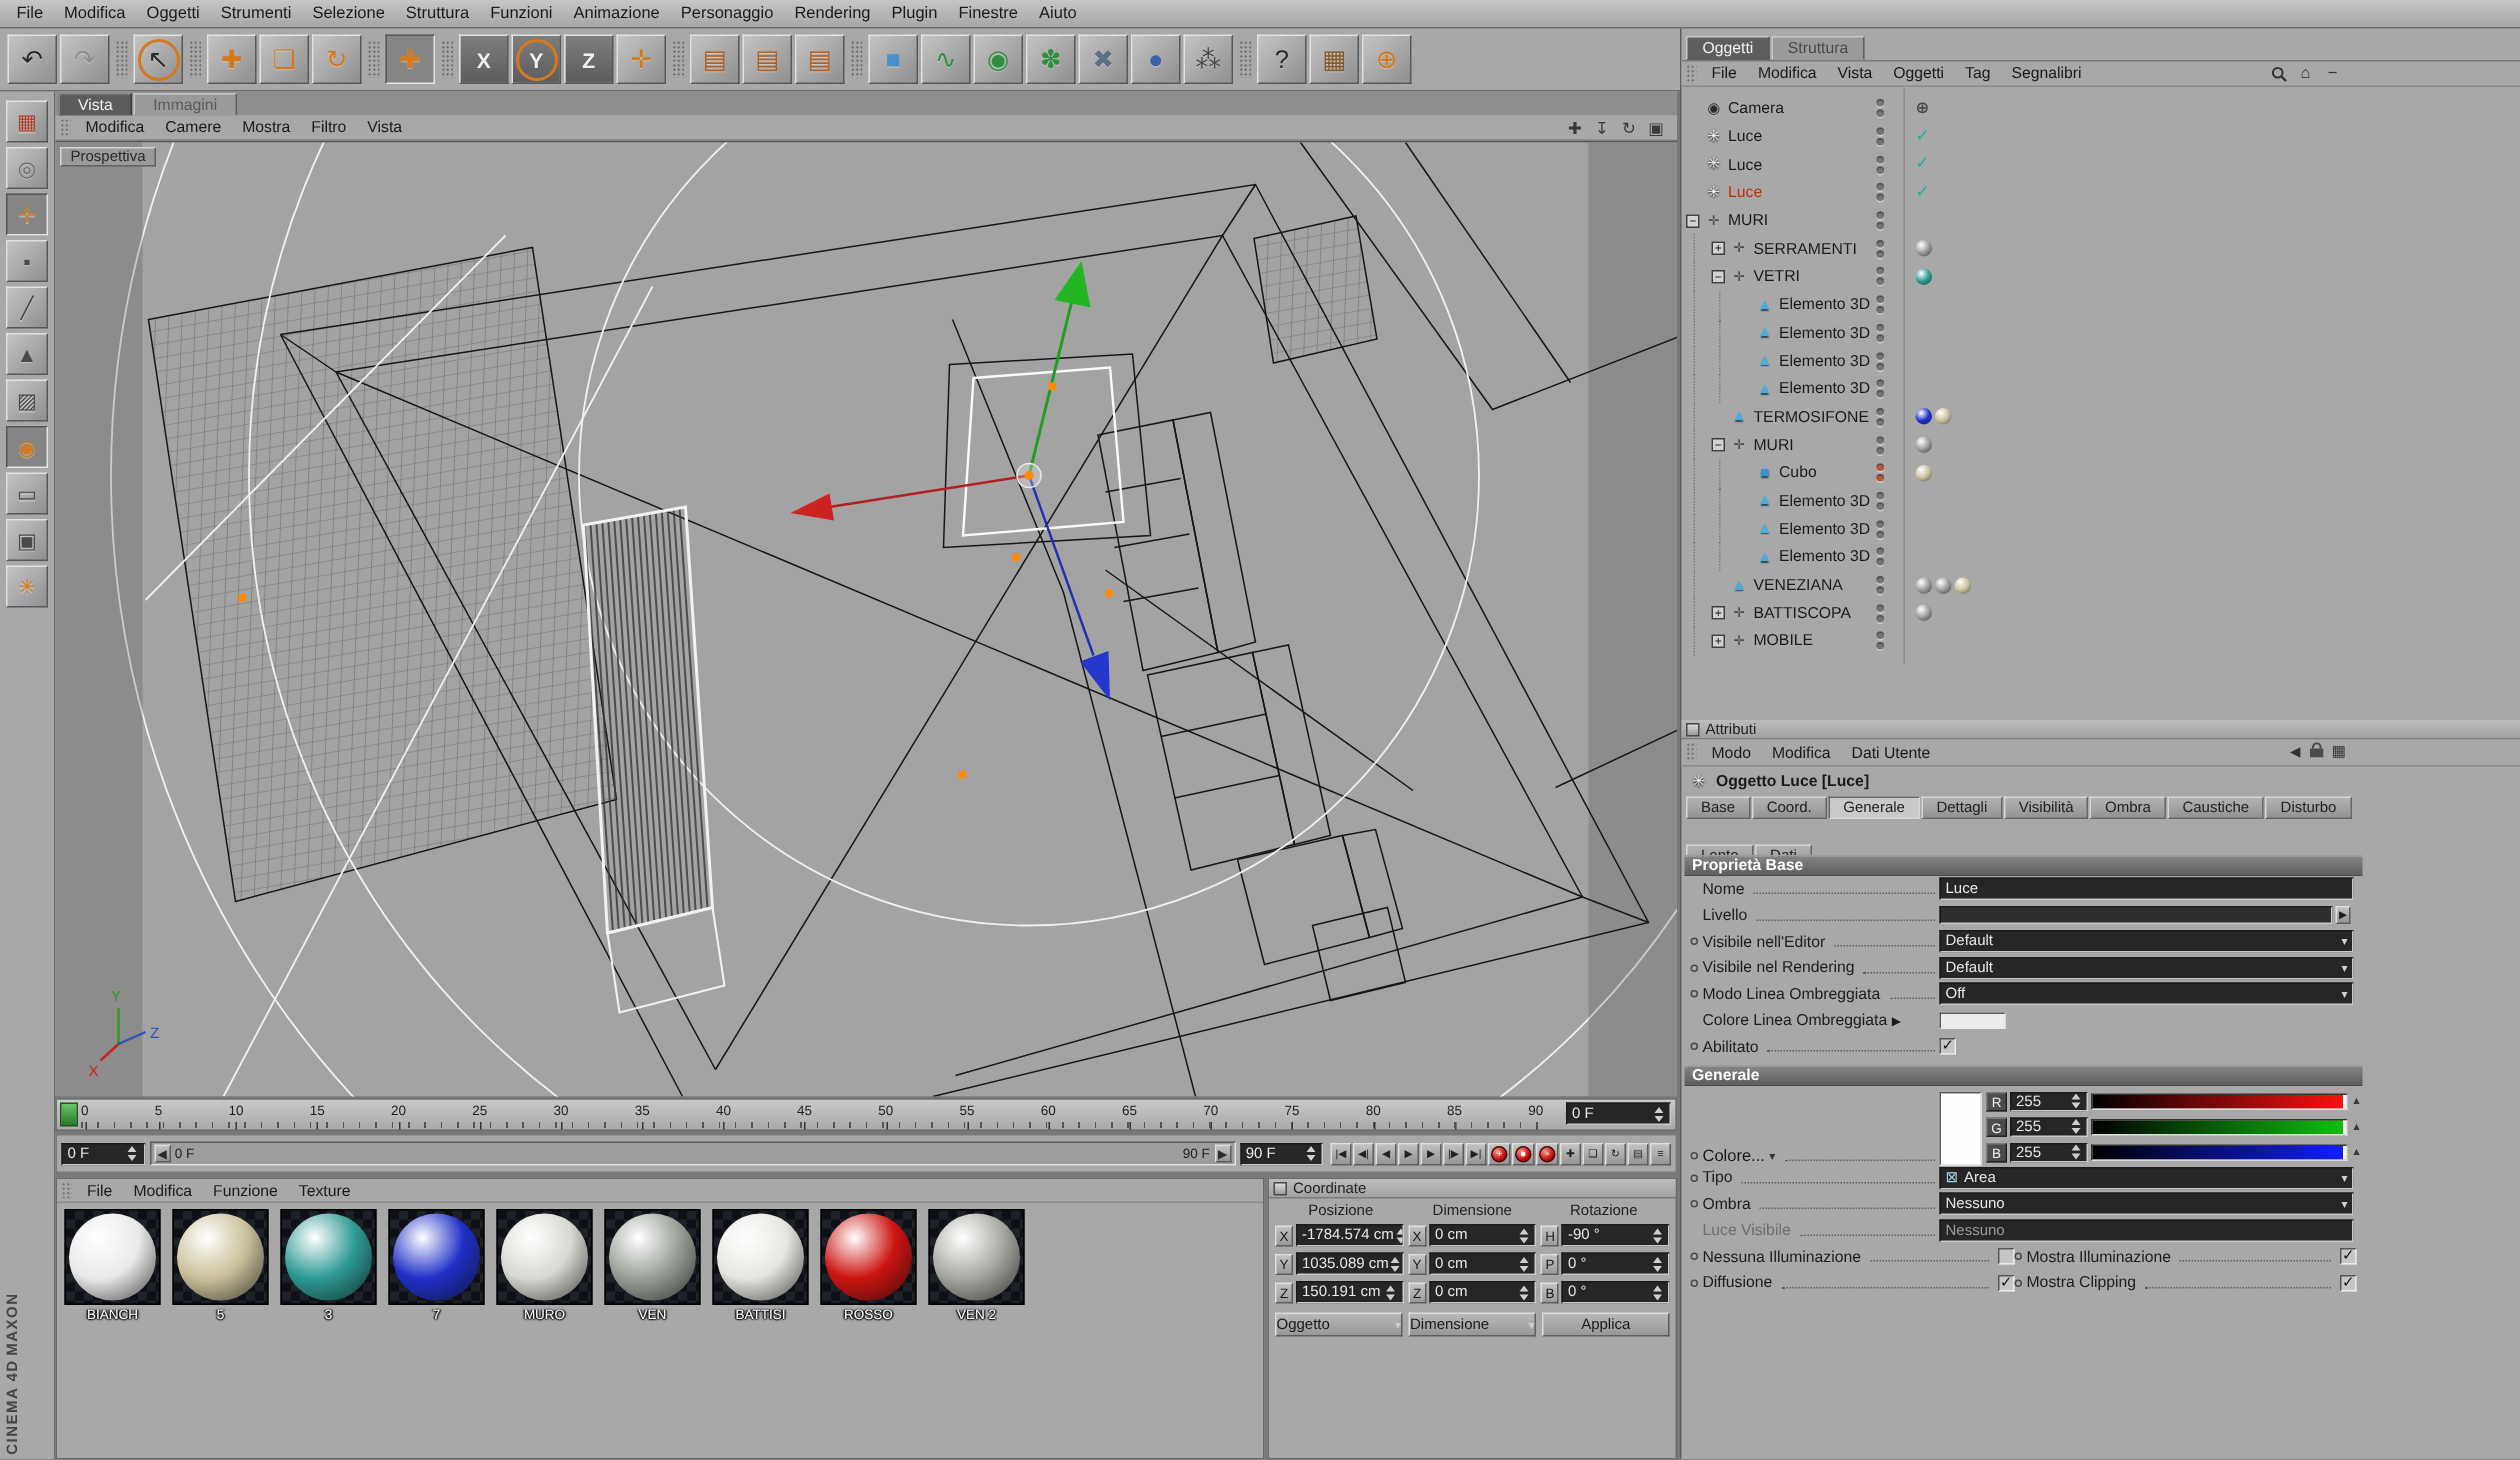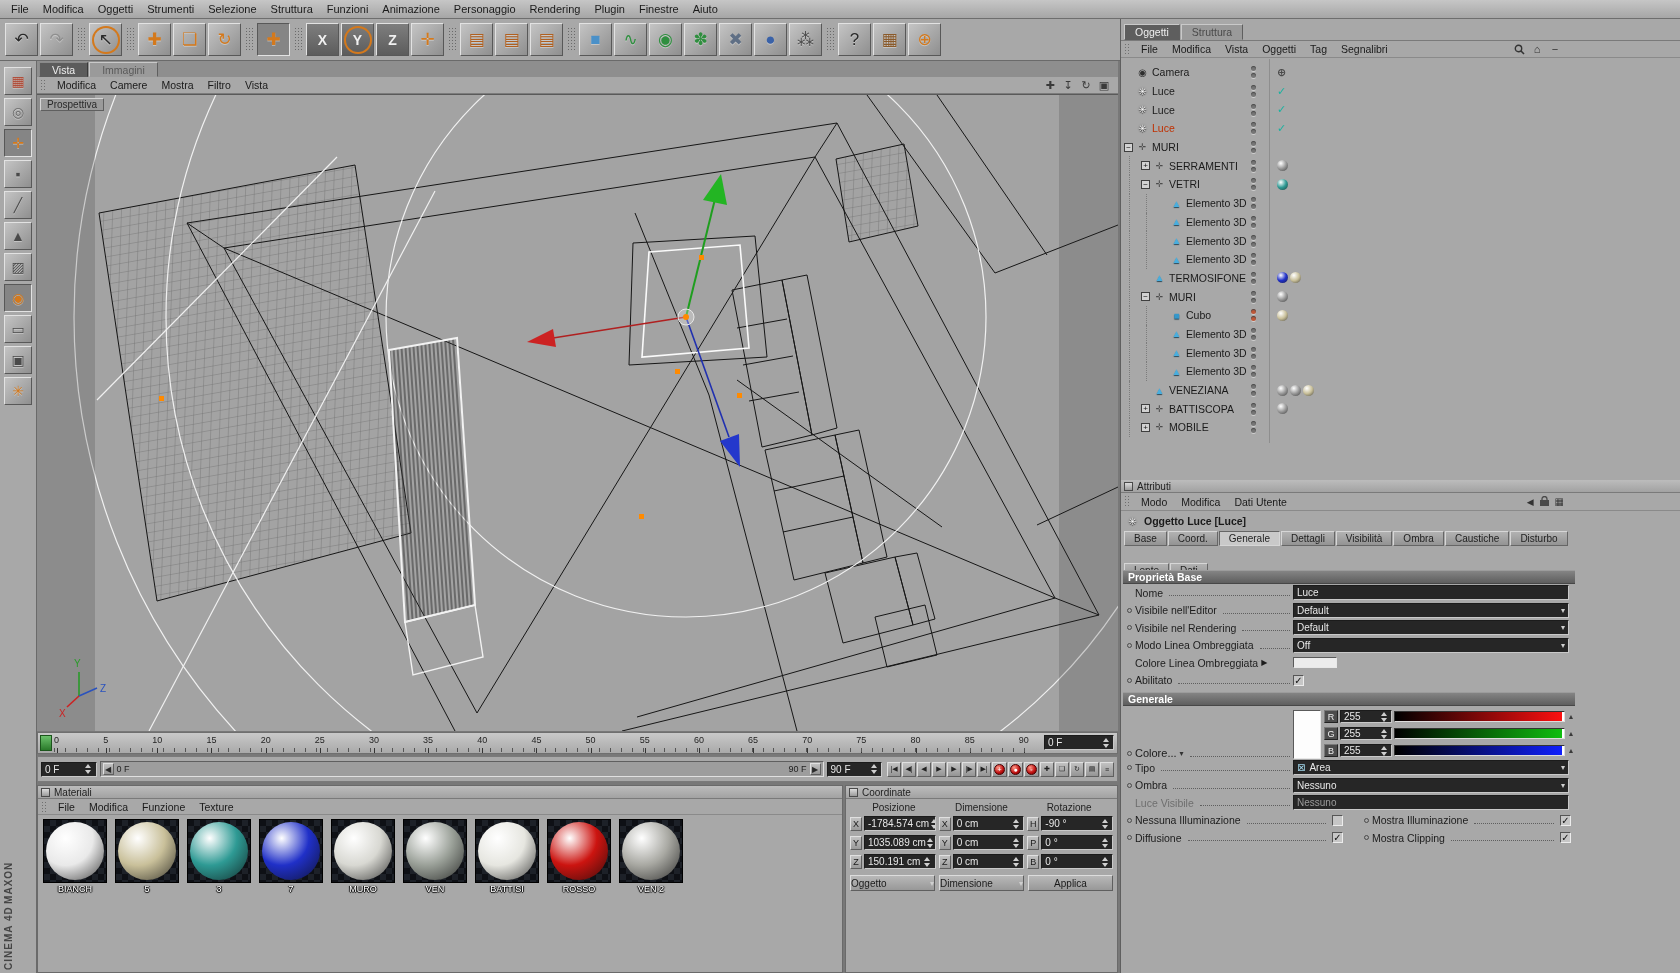--- a/index.html
+++ b/index.html
@@ -138,21 +138,21 @@
   .gradbar { flex:1; height:11px; border:1px solid; border-color:#333 #ddd #ddd #333; position:relative; }
   .gradbar::after { content:""; position:absolute; right:0; top:0; bottom:0; width:2px; background:#fff; }
   .gmark { font-size:7px; color:#3a3a3a; width:8px; text-align:center; flex:none; }
   .slider { flex:1; height:11px; background:#2e2e2e; border:1px solid; border-color:#1b1b1b #c9c9c9 #c9c9c9 #1b1b1b; position:relative; margin-right:10px; }
   .slider i { position:absolute; left:58%; top:0; bottom:0; width:2px; background:#c9c9c9; }
   .typeicon { color:#9fd4e8; font-size:10px; margin-right:4px; }
   .combo.dim span { color:#9a9a9a; }
   .albl.dim { color:#6e6e6e; }
   .ckcol { display:flex; align-items:center; gap:3px; }
   .ckcol.left { width:216px; flex:none; }
-  .ckcol.right { flex:1; padding-right:4px;padding-left:21px; }
+  .ckcol.right { flex:1; padding-right:4px; }
 </style>
 </head>
 <body>
 
 <div id="menubar">
     <span id="menubar-items" style="display:flex">
       <span class="mi">File</span>
       <span class="mi">Modifica</span>
       <span class="mi">Oggetti</span>
       <span class="mi">Strumenti</span>
@@ -468,24 +468,20 @@
       </span>
       <span class="tr">✚</span>
       <span class="tr">❏</span>
       <span class="tr">↻</span>
       <span class="tr">▤</span>
       <span class="tr">≡</span>
     </div>
 </div>
 
 <div id="materials">
-  <div class="panel-title">
-    <span class="titleicon"></span>
-    <span>Materiali</span>
-  </div>
   <div class="menu-row">
     <span class="grip"></span>
     <span id="materials-menu" style="display:flex">
         <span class="mi">File</span>
         <span class="mi">Modifica</span>
         <span class="mi">Funzione</span>
         <span class="mi">Texture</span>
       </span>
   </div>
   <div id="materials-list">
@@ -984,20 +980,29 @@
 
     <div class="arow nodot">
       <span class="lblcell">
           <span class="adot"></span>
           <span class="albl">Nome</span>
           <span class="lead"></span>
         </span>
       <div class="dfield w276">
           <span>Luce</span>
         </div>
+    </div>
+    <div class="arow nodot">
+      <span class="lblcell">
+          <span class="adot"></span>
+          <span class="albl">Livello</span>
+          <span class="lead"></span>
+        </span>
+      <div class="lvlbar"></div>
+      <span class="minibtn">▶</span>
     </div>
     <div class="arow">
       <span class="lblcell">
           <span class="adot"></span>
           <span class="albl">Visibile nell'Editor</span>
           <span class="lead"></span>
         </span>
       <div class="dfield w276 combo">
           <span>Default</span>
           <span class="caret">▾</span>

